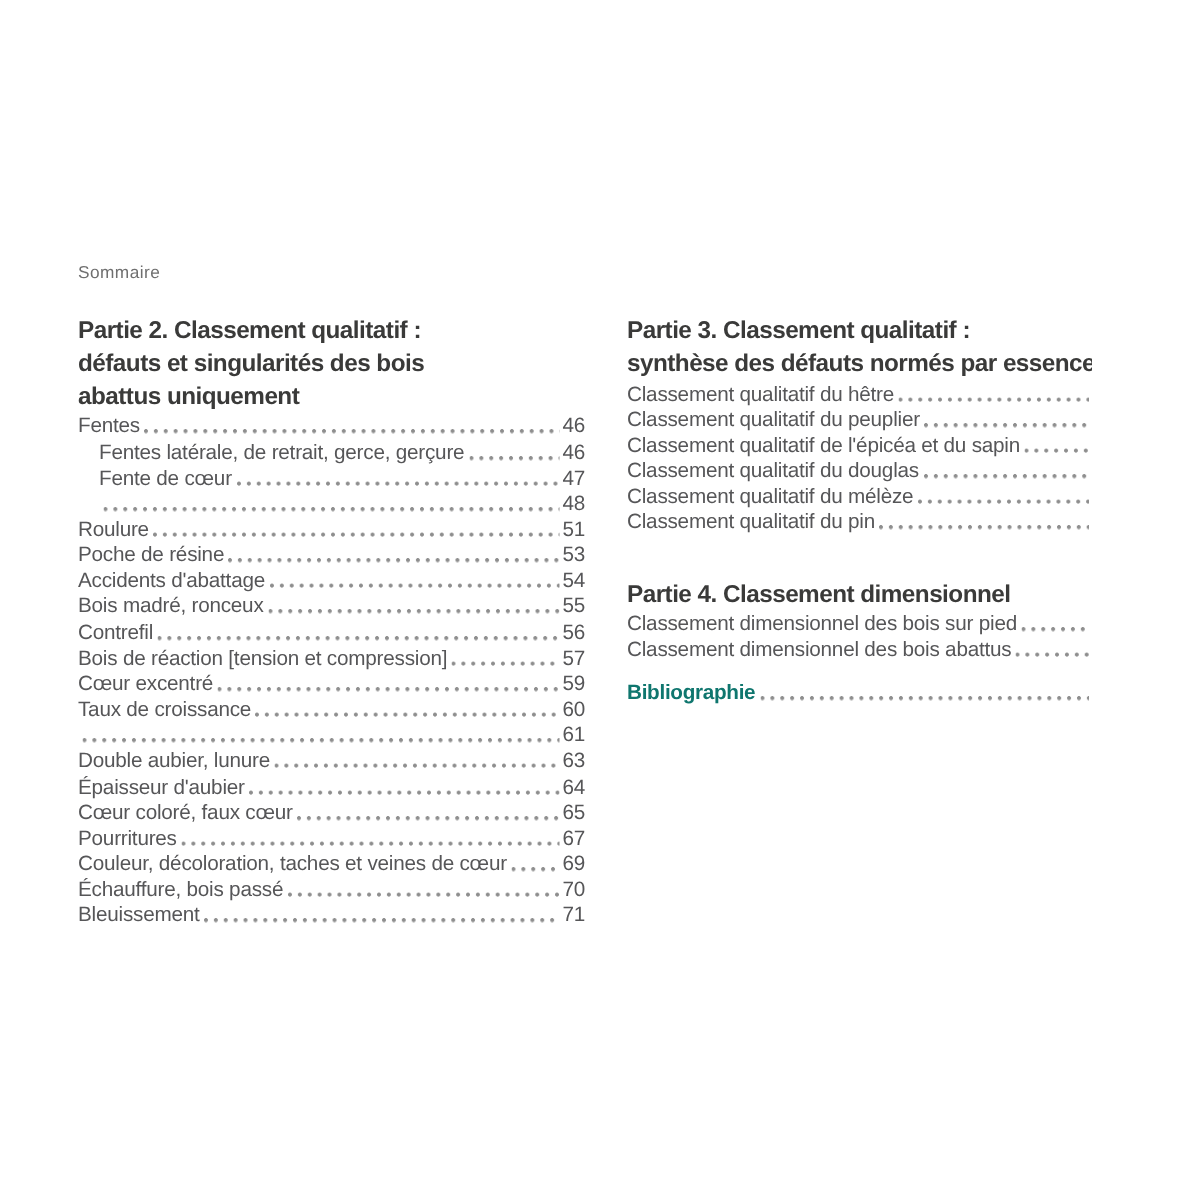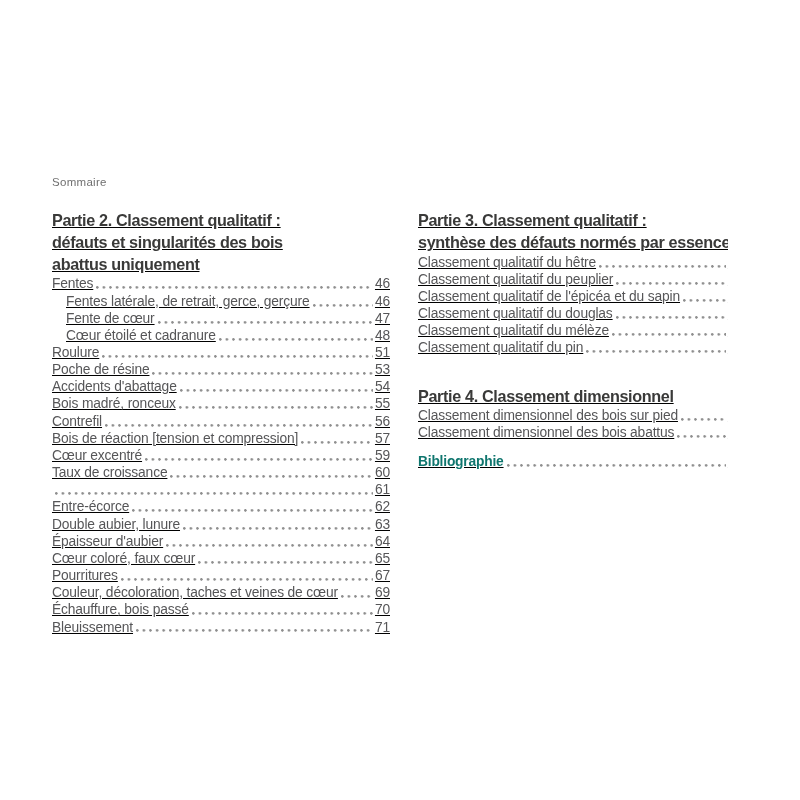--- a/index.html
+++ b/index.html
@@ -19,21 +19,20 @@
     position: absolute;
     left: 52px;
     top: 176px;
     font-size: 11.5px;
     letter-spacing: 0.3px;
     color: #6f6f6f;
   }
   .col {
     position: absolute;
     top: 210px;
-    text-decoration: underline;
   }
   .col-left  { left: 52px;  width: 338px; }
   .col-right { left: 418px; width: 325px; }
 
   .col-right section:nth-child(2) { margin-top: 29px; }
   .col-right section:nth-child(3) { margin-top: 11px; }
 
   .sec-title {
     font-size: 16.2px;
     line-height: 21.8px;
@@ -95,21 +94,20 @@
           <span class="lbl">Fentes latérale, de retrait, gerce, gerçure</span>
           <span class="leader"></span>
           <span class="pg">46</span>
         </div>
         <div class="row indent">
           <span class="lbl">Fente de cœur</span>
           <span class="leader"></span>
           <span class="pg">47</span>
         </div>
         <div class="row indent">
-          <span class="lbl">Cœur étoilé et cadranure</span>
           <span class="leader"></span>
           <span class="pg">48</span>
         </div>
         <div class="row">
           <span class="lbl">Roulure</span>
           <span class="leader"></span>
           <span class="pg">51</span>
         </div>
         <div class="row">
           <span class="lbl">Poche de résine</span>
@@ -142,25 +140,20 @@
           <span class="pg">59</span>
         </div>
         <div class="row">
           <span class="lbl">Taux de croissance</span>
           <span class="leader"></span>
           <span class="pg">60</span>
         </div>
         <div class="row">
           <span class="leader"></span>
           <span class="pg">61</span>
-        </div>
-        <div class="row">
-          <span class="lbl">Entre-écorce</span>
-          <span class="leader"></span>
-          <span class="pg">62</span>
         </div>
         <div class="row">
           <span class="lbl">Double aubier, lunure</span>
           <span class="leader"></span>
           <span class="pg">63</span>
         </div>
         <div class="row">
           <span class="lbl">Épaisseur d'aubier</span>
           <span class="leader"></span>
           <span class="pg">64</span>

